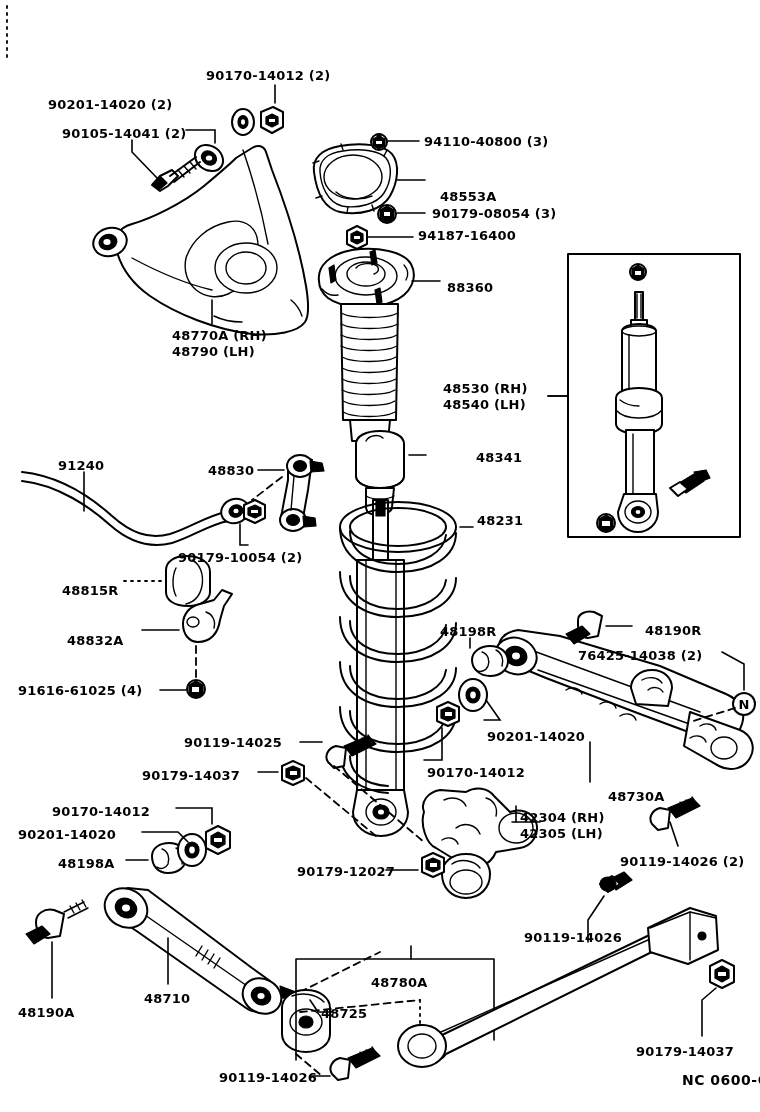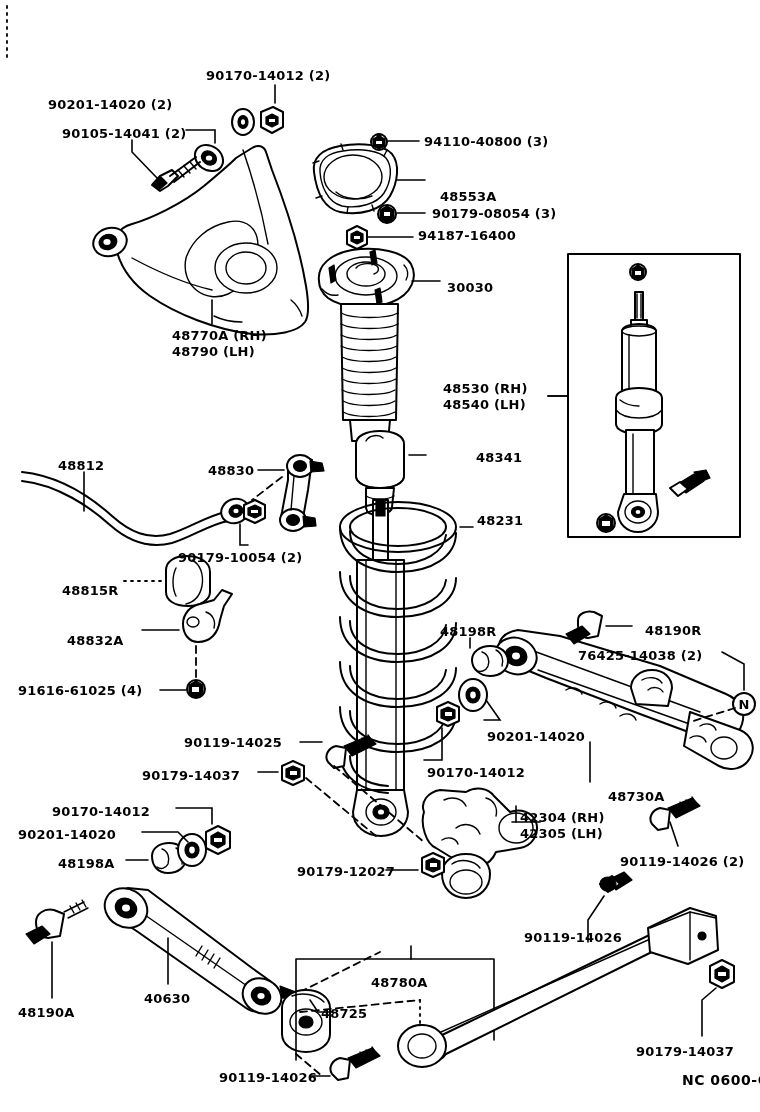--- a/index.html
+++ b/index.html
@@ -597,27 +597,27 @@
   </svg>
 
   <div id="labels">
       <div class="lbl" style="left: 206px; top: 68px;">90170-14012 (2)</div>
       <div class="lbl" style="left: 48px; top: 97px;">90201-14020 (2)</div>
       <div class="lbl" style="left: 62px; top: 126px;">90105-14041 (2)</div>
       <div class="lbl" style="left: 424px; top: 134px;">94110-40800 (3)</div>
       <div class="lbl" style="left: 440px; top: 173px; margin-top: 16px;">48553A</div>
       <div class="lbl" style="left: 432px; top: 206px;">90179-08054 (3)</div>
       <div class="lbl" style="left: 418px; top: 228px;">94187-16400</div>
-      <div class="lbl" style="left: 447px; top: 280px;">30030</div>
+      <div class="lbl" style="left: 447px; top: 280px;">88360</div>
       <div class="lbl" style="left: 172px; top: 328px;">48770A (RH)
 48790 (LH)</div>
       <div class="lbl" style="left: 443px; top: 381px;">48530 (RH)
 48540 (LH)</div>
       <div class="lbl" style="left: 432px; top: 450px; margin-left: 44px;">48341</div>
-      <div class="lbl" style="left: 58px; top: 458px;">48812</div>
+      <div class="lbl" style="left: 58px; top: 458px;">91240</div>
       <div class="lbl" style="left: 208px; top: 463px;">48830</div>
       <div class="lbl" style="left: 477px; top: 513px;">48231</div>
       <div class="lbl" style="left: 178px; top: 550px;">90179-10054 (2)</div>
       <div class="lbl" style="left: 62px; top: 583px;">48815R</div>
       <div class="lbl" style="left: 67px; top: 633px;">48832A</div>
       <div class="lbl" style="left: 440px; top: 624px;">48198R</div>
       <div class="lbl" style="left: 645px; top: 623px;">48190R</div>
       <div class="lbl" style="left: 578px; top: 648px;">76425-14038 (2)</div>
       <div class="lbl" style="left: 18px; top: 683px;">91616-61025 (4)</div>
       <div class="lbl" style="left: 487px; top: 729px;">90201-14020</div>
@@ -627,21 +627,21 @@
       <div class="lbl" style="left: 608px; top: 789px;">48730A</div>
       <div class="lbl" style="left: 52px; top: 804px;">90170-14012</div>
       <div class="lbl" style="left: 520px; top: 810px;">42304 (RH)
 42305 (LH)</div>
       <div class="lbl" style="left: 18px; top: 827px;">90201-14020</div>
       <div class="lbl" style="left: 620px; top: 854px;">90119-14026 (2)</div>
       <div class="lbl" style="left: 58px; top: 856px;">48198A</div>
       <div class="lbl" style="left: 297px; top: 864px;">90179-12027</div>
       <div class="lbl" style="left: 371px; top: 937px; margin-top: 38px;">48780A</div>
       <div class="lbl" style="left: 524px; top: 930px;">90119-14026</div>
-      <div class="lbl" style="left: 144px; top: 991px;">40630</div>
+      <div class="lbl" style="left: 144px; top: 991px;">48710</div>
       <div class="lbl" style="left: 321px; top: 1006px;">48725</div>
       <div class="lbl" style="left: 18px; top: 1005px;">48190A</div>
       <div class="lbl" style="left: 636px; top: 1044px;">90179-14037</div>
       <div class="lbl" style="left: 219px; top: 1070px;">90119-14026</div>
     </div>
 
   <div class="code" style="left:682px; top:1072px;">NC 0600-C</div>
 
 </div>
 

